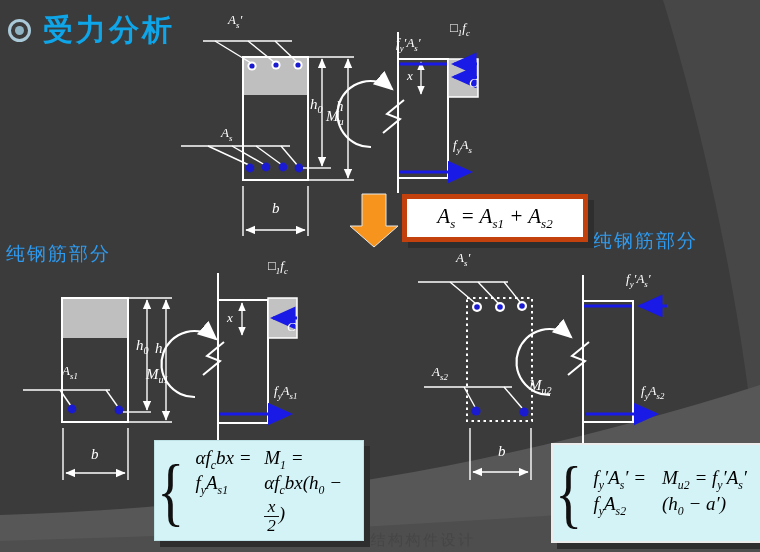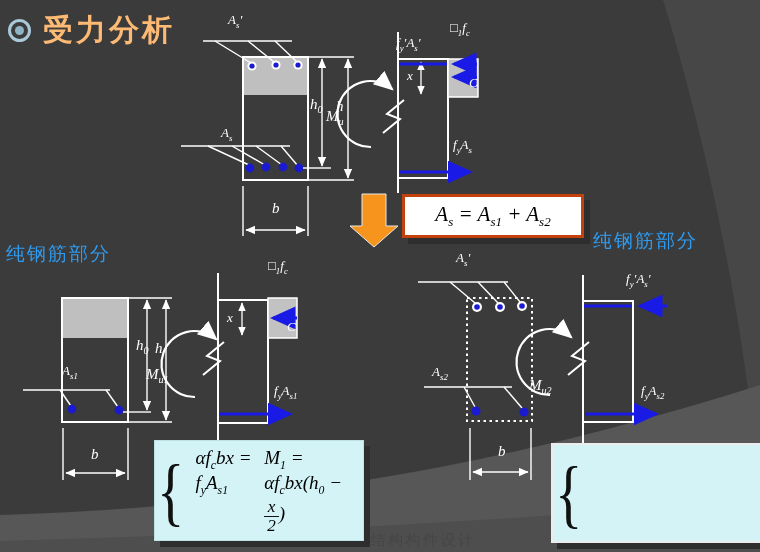--- a/index.html
+++ b/index.html
@@ -6,37 +6,37 @@
   .slide{position:relative;width:760px;height:552px;overflow:hidden;background:#3b3b3b;
          font-family:"Liberation Sans","DejaVu Sans",sans-serif;}
   .layer{position:absolute;left:0;top:0;width:760px;height:552px;}
   svg{display:block;}
 
   
   .title-row{position:absolute;left:8px;top:10px;display:flex;align-items:center;gap:12px;z-index:4;}
   .bullet-outer{width:17px;height:17px;border:3px solid #a9c9d8;border-radius:50%;
                 display:flex;align-items:center;justify-content:center;}
   .bullet-inner{width:9px;height:9px;border-radius:50%;background:#8fb5c5;}
-  .title-text{color:#fdba74;font-size:30px;font-weight:bold;letter-spacing:3px;}
+  .title-text{color:#0ea5e9;font-size:30px;font-weight:bold;letter-spacing:3px;}
 
   
   .lbl{position:absolute;color:#fff;font-family:"Liberation Serif","DejaVu Serif",serif;
        font-style:italic;font-size:13px;white-space:nowrap;z-index:2;line-height:1;}
   .lbl sub{font-size:0.68em;font-style:italic;}
   .lbl.big{font-size:15px;}
   .cjk{position:absolute;font-family:"Liberation Sans","DejaVu Sans",sans-serif;font-style:normal;
        color:#2e9bf0;font-size:19px;letter-spacing:2px;z-index:2;white-space:nowrap;}
   .footer-text{position:absolute;left:318px;top:531px;color:#464646;font-size:15px;
                letter-spacing:2.5px;z-index:1;white-space:nowrap;}
 
   
   .fbox{position:absolute;z-index:3;font-family:"Liberation Serif","DejaVu Serif",serif;
         font-style:italic;color:#000;box-shadow:6px 6px 0 #2e2e2e;}
   .fbox sub{font-size:0.62em;}
-  .fbox-white{left:402px;top:194px;width:176px;height:38px;background:#fff;border:3px solid #c2410c;
+  .fbox-white{left:402px;top:194px;width:176px;height:38px;background:#fff;border:5px solid #c2410c;
               display:flex;align-items:center;justify-content:center;font-size:21px;}
   .fbox-cyan{background:#d4f3f6;display:flex;align-items:center;padding:4px 6px 4px 2px;}
   .fbox-left{left:154px;top:440px;width:200px;height:91px;border:1px solid #bfe2e6;font-size:19px;}
   .fbox-right{left:551px;top:443px;width:204px;height:88px;border:2px solid #ececec;font-size:19px;}
   .brace{font-size:76px;font-style:normal;font-weight:200;transform:scaleX(0.75);
          transform-origin:left center;line-height:0;margin-right:2px;color:#111;}
   .flines{display:flex;flex-direction:row;gap:10px;}
   .frac{display:inline-block;text-align:center;vertical-align:middle;font-size:0.9em;line-height:1;}
   .frac>span{display:block;padding:0 3px;}
   .frac>span:first-child{border-bottom:1.5px solid #111;padding-bottom:1px;}
@@ -256,16 +256,18 @@
     <span class="brace">{</span>
     <span class="flines">
       <span>αf<sub>c</sub>bx = f<sub>y</sub>A<sub>s1</sub></span>
       <span>M<sub>1</sub> = αf<sub>c</sub>bx(h<sub>0</sub> − <span class="frac"><span>x</span><span>2</span></span>)</span>
     </span>
   </div>
 
   <div class="fbox fbox-cyan fbox-right">
     <span class="brace">{</span>
     <span class="flines">
+      <span>f<sub>y</sub>′A<sub>s</sub>′ = f<sub>y</sub>A<sub>s2</sub></span>
+      <span>M<sub>u2</sub> = f<sub>y</sub>′A<sub>s</sub>′(h<sub>0</sub> − a′)</span>
     </span>
   </div>
 
 </div>
 
 </body></html>

